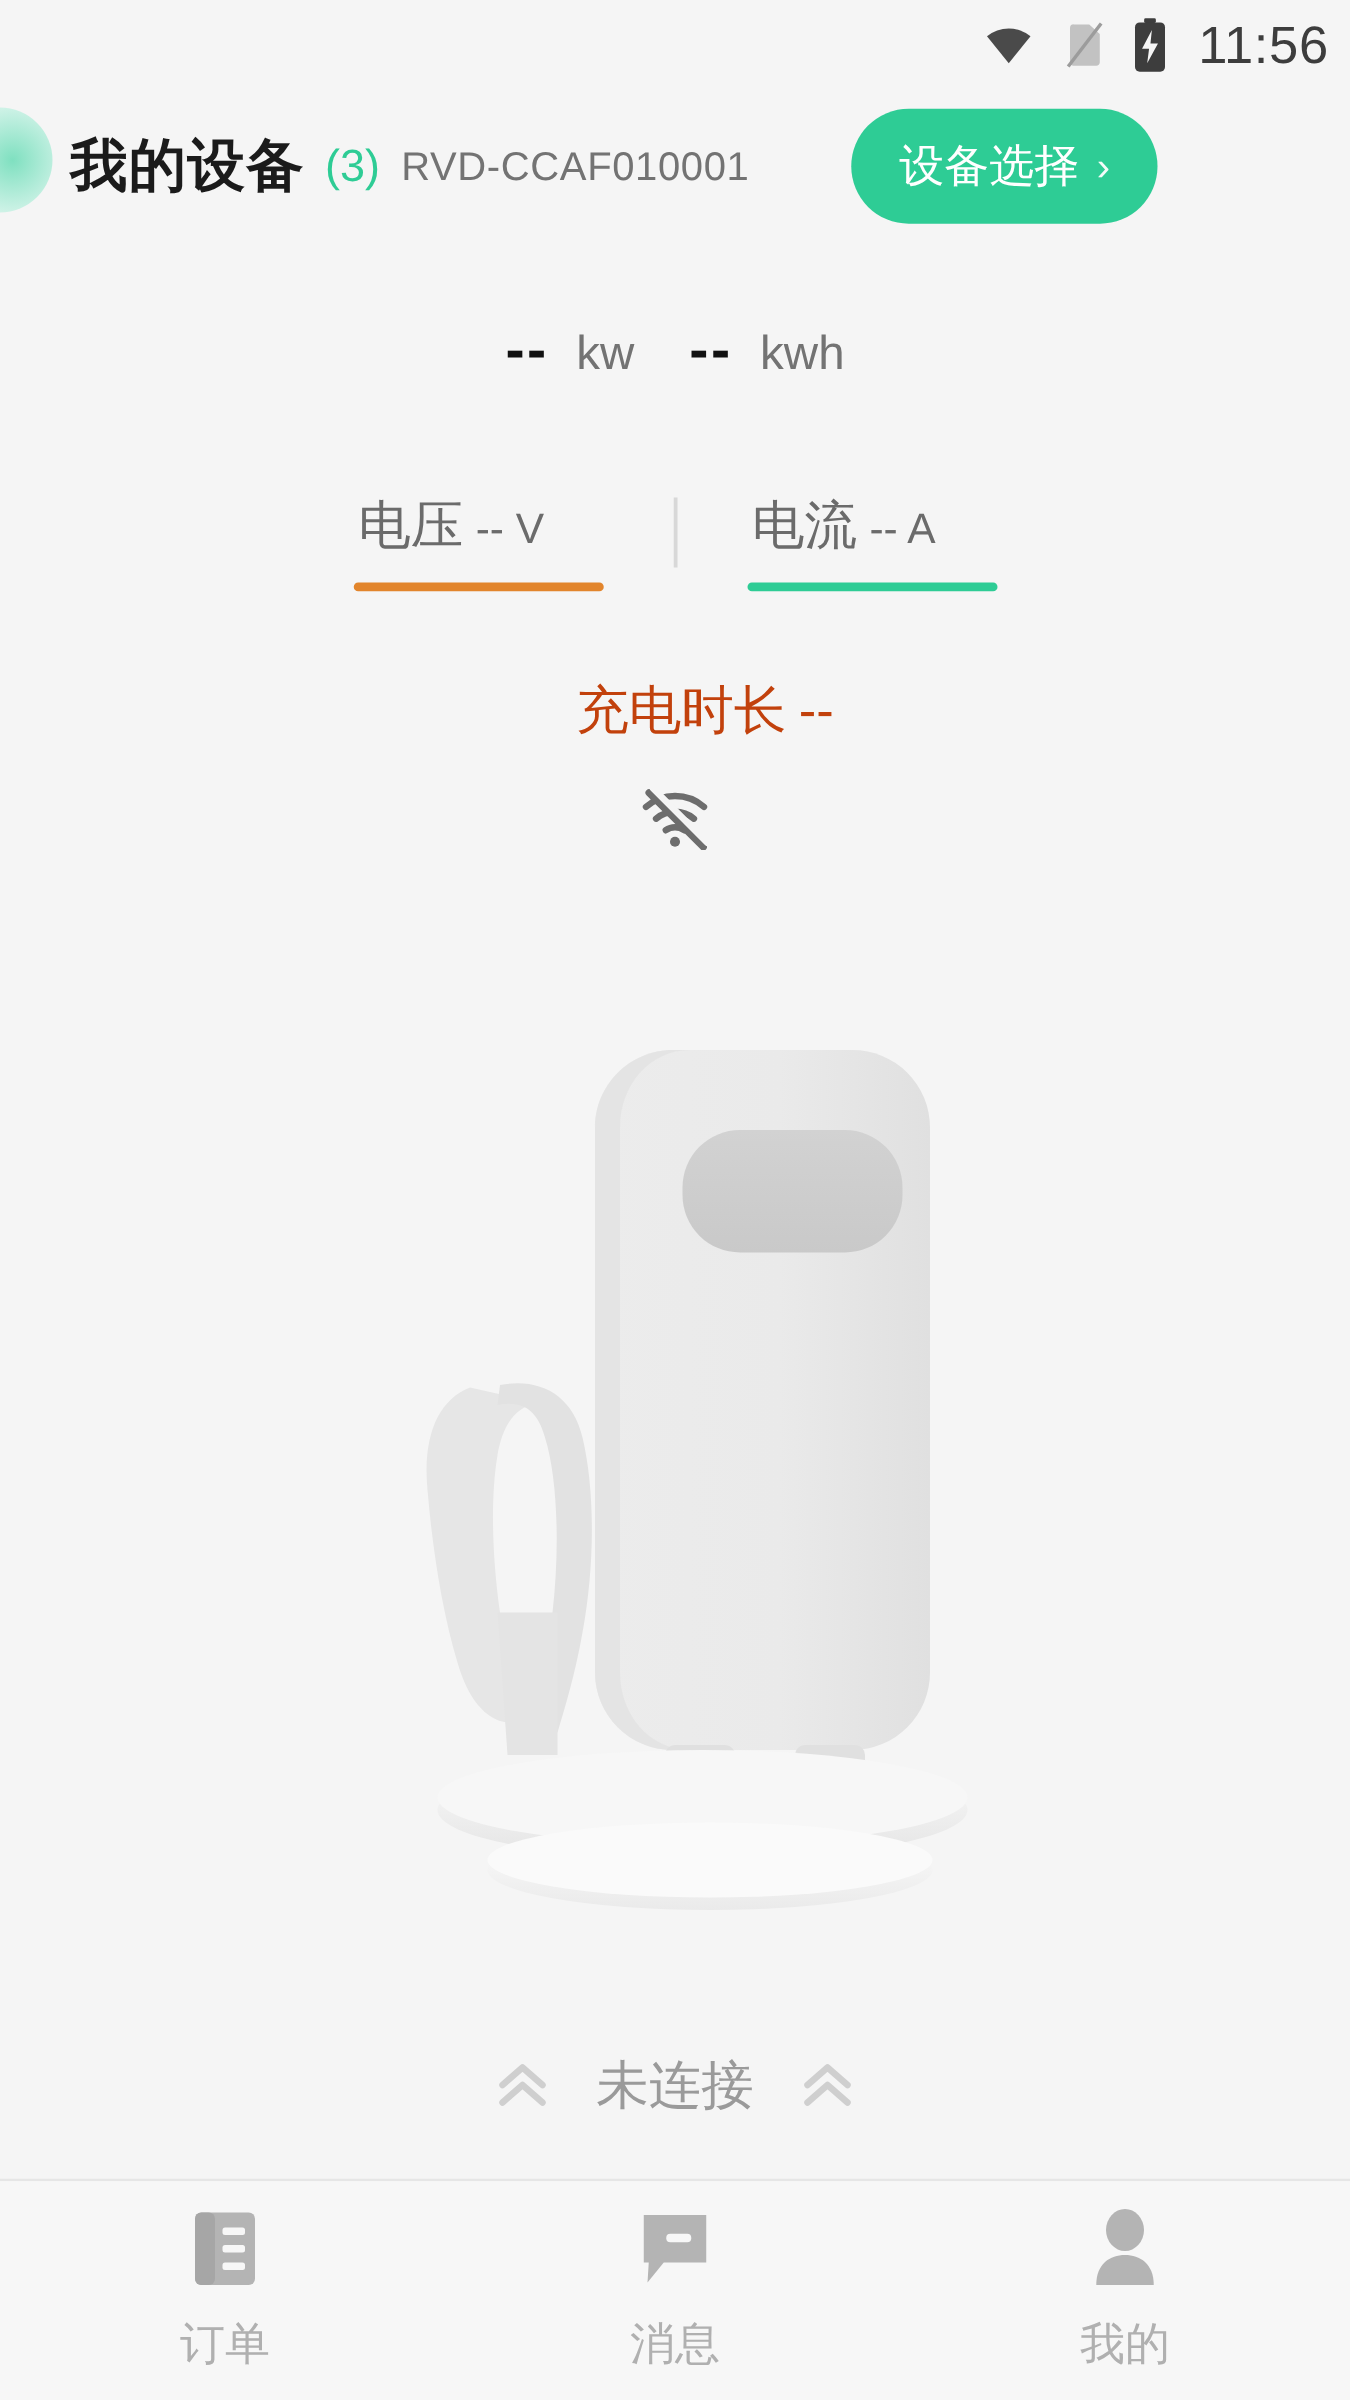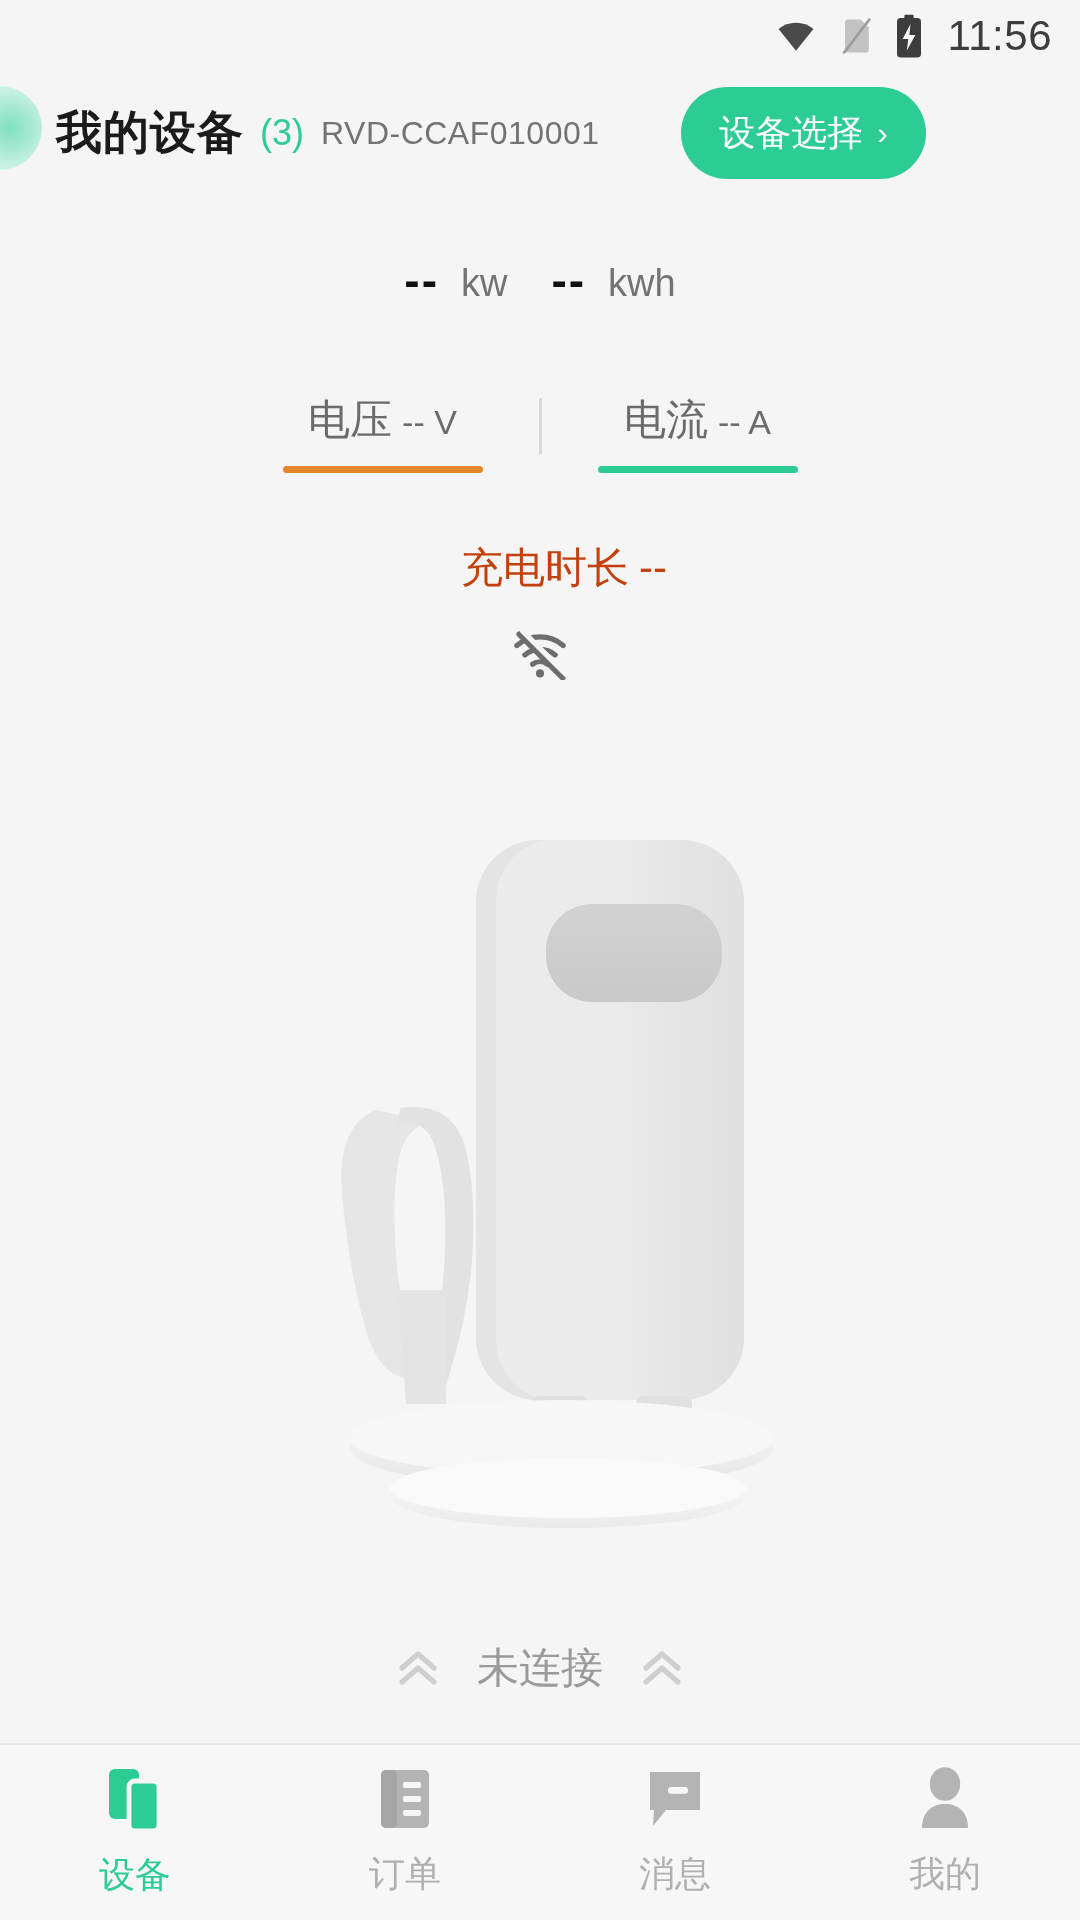--- a/index.html
+++ b/index.html
@@ -13,21 +13,21 @@
     position:relative;
     width:1080px; height:1920px;
     background:#f5f5f5;
   }
 
   
   .statusbar {
     position:absolute; top:0; left:0;
     width:1080px; height:72px;
     display:flex; align-items:center; justify-content:flex-end;
-    padding-right:28px; gap:18px;
+    padding-right:17px; gap:18px;
   }
   .sb-icon { display:flex; align-items:center; }
   .sb-time {
     font-size:42px; color:#3d3d3d; letter-spacing:0.5px;
     font-family:"Liberation Sans", sans-serif;
     margin-left:6px; line-height:1;
   }
 
   
   .header {
@@ -75,21 +75,21 @@
     font-size:46px; font-weight:bold; color:#111; letter-spacing:2px;
     line-height:1;
   }
   .metric-unit { font-size:38px; color:#737373; line-height:1;margin-top:36px; }
 
   
   .tabs {
     position:absolute; top:392px; left:0; width:1080px;
     display:flex; align-items:flex-start; justify-content:center;
   }
-  .tab { display:flex; flex-direction:column; align-items:center; cursor:pointer; }
+  .tab { display:flex; flex-direction:column; align-items:flex-start; cursor:pointer; }
   .tab-text {
     display:flex; align-items:baseline; gap:10px;
     padding:0 4px 18px 4px;
   }
   .tab-name { font-size:42px; color:#6b6b6b; }
   .tab-value { font-size:34px; color:#6b6b6b; }
   .tab-underline { height:7px; border-radius:4px; width:200px; }
   .tab-sep {
     width:3px; height:56px; background:#d8d8d8;
     margin:6px 56px 0 56px;
@@ -310,29 +310,20 @@
           <polyline points="4,11 12,4 20,11"></polyline>
           <polyline points="4,18 12,11 20,18"></polyline>
         </g>
       </svg>
     </span>
   </div>
 
   <div class="divider"></div>
   <div class="bottomnav">
 
-    <div class="nav-item active">
-      <span>
-        <svg width="64" height="68" viewBox="0 0 32 34">
-          <rect x="3" y="2" width="15" height="25" rx="3" fill="#2ecc95"></rect>
-          <rect x="13" y="8" width="15" height="25" rx="3" fill="#2ecc95" stroke="#f7f7f7" stroke-width="2.4"></rect>
-        </svg>
-      </span>
-      <span class="nav-label">设备</span>
-    </div>
 
     <div class="nav-item">
       <span>
         <svg width="60" height="66" viewBox="0 0 30 33">
           <rect x="3" y="2" width="24" height="29" rx="2.5" fill="#b4b4b4"></rect>
           <rect x="3" y="2" width="8" height="29" rx="2.5" fill="#a6a6a6"></rect>
           <rect x="14" y="8" width="9" height="3" rx="1" fill="#f7f7f7"></rect>
           <rect x="14" y="15" width="9" height="3" rx="1" fill="#f7f7f7"></rect>
           <rect x="14" y="22" width="9" height="3" rx="1" fill="#f7f7f7"></rect>
         </svg>

